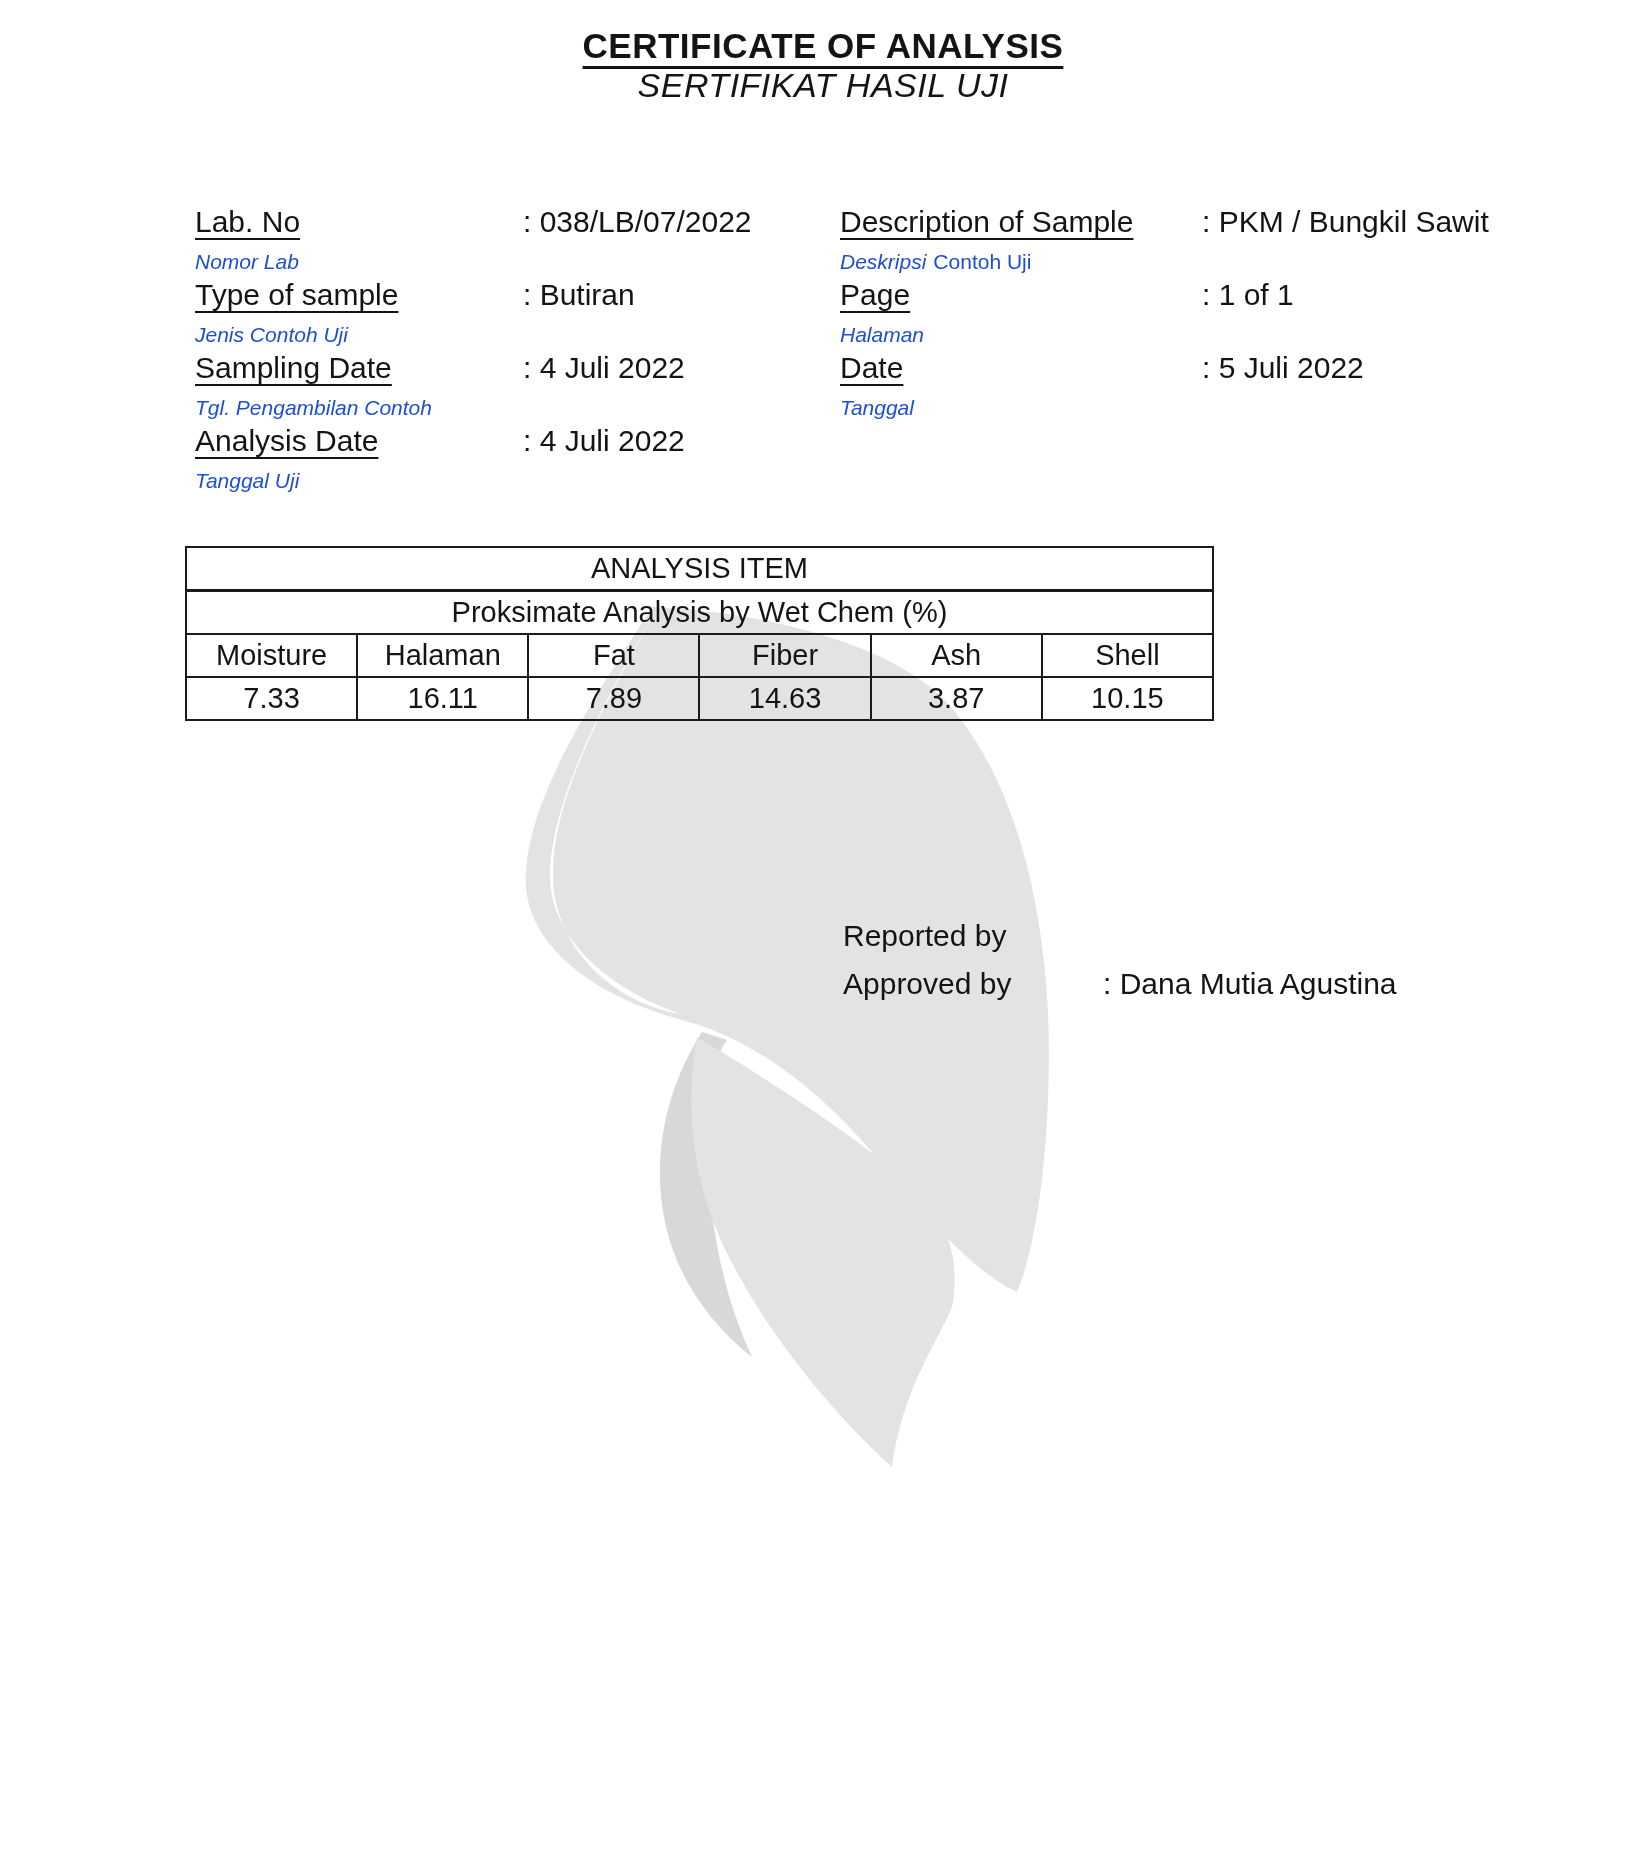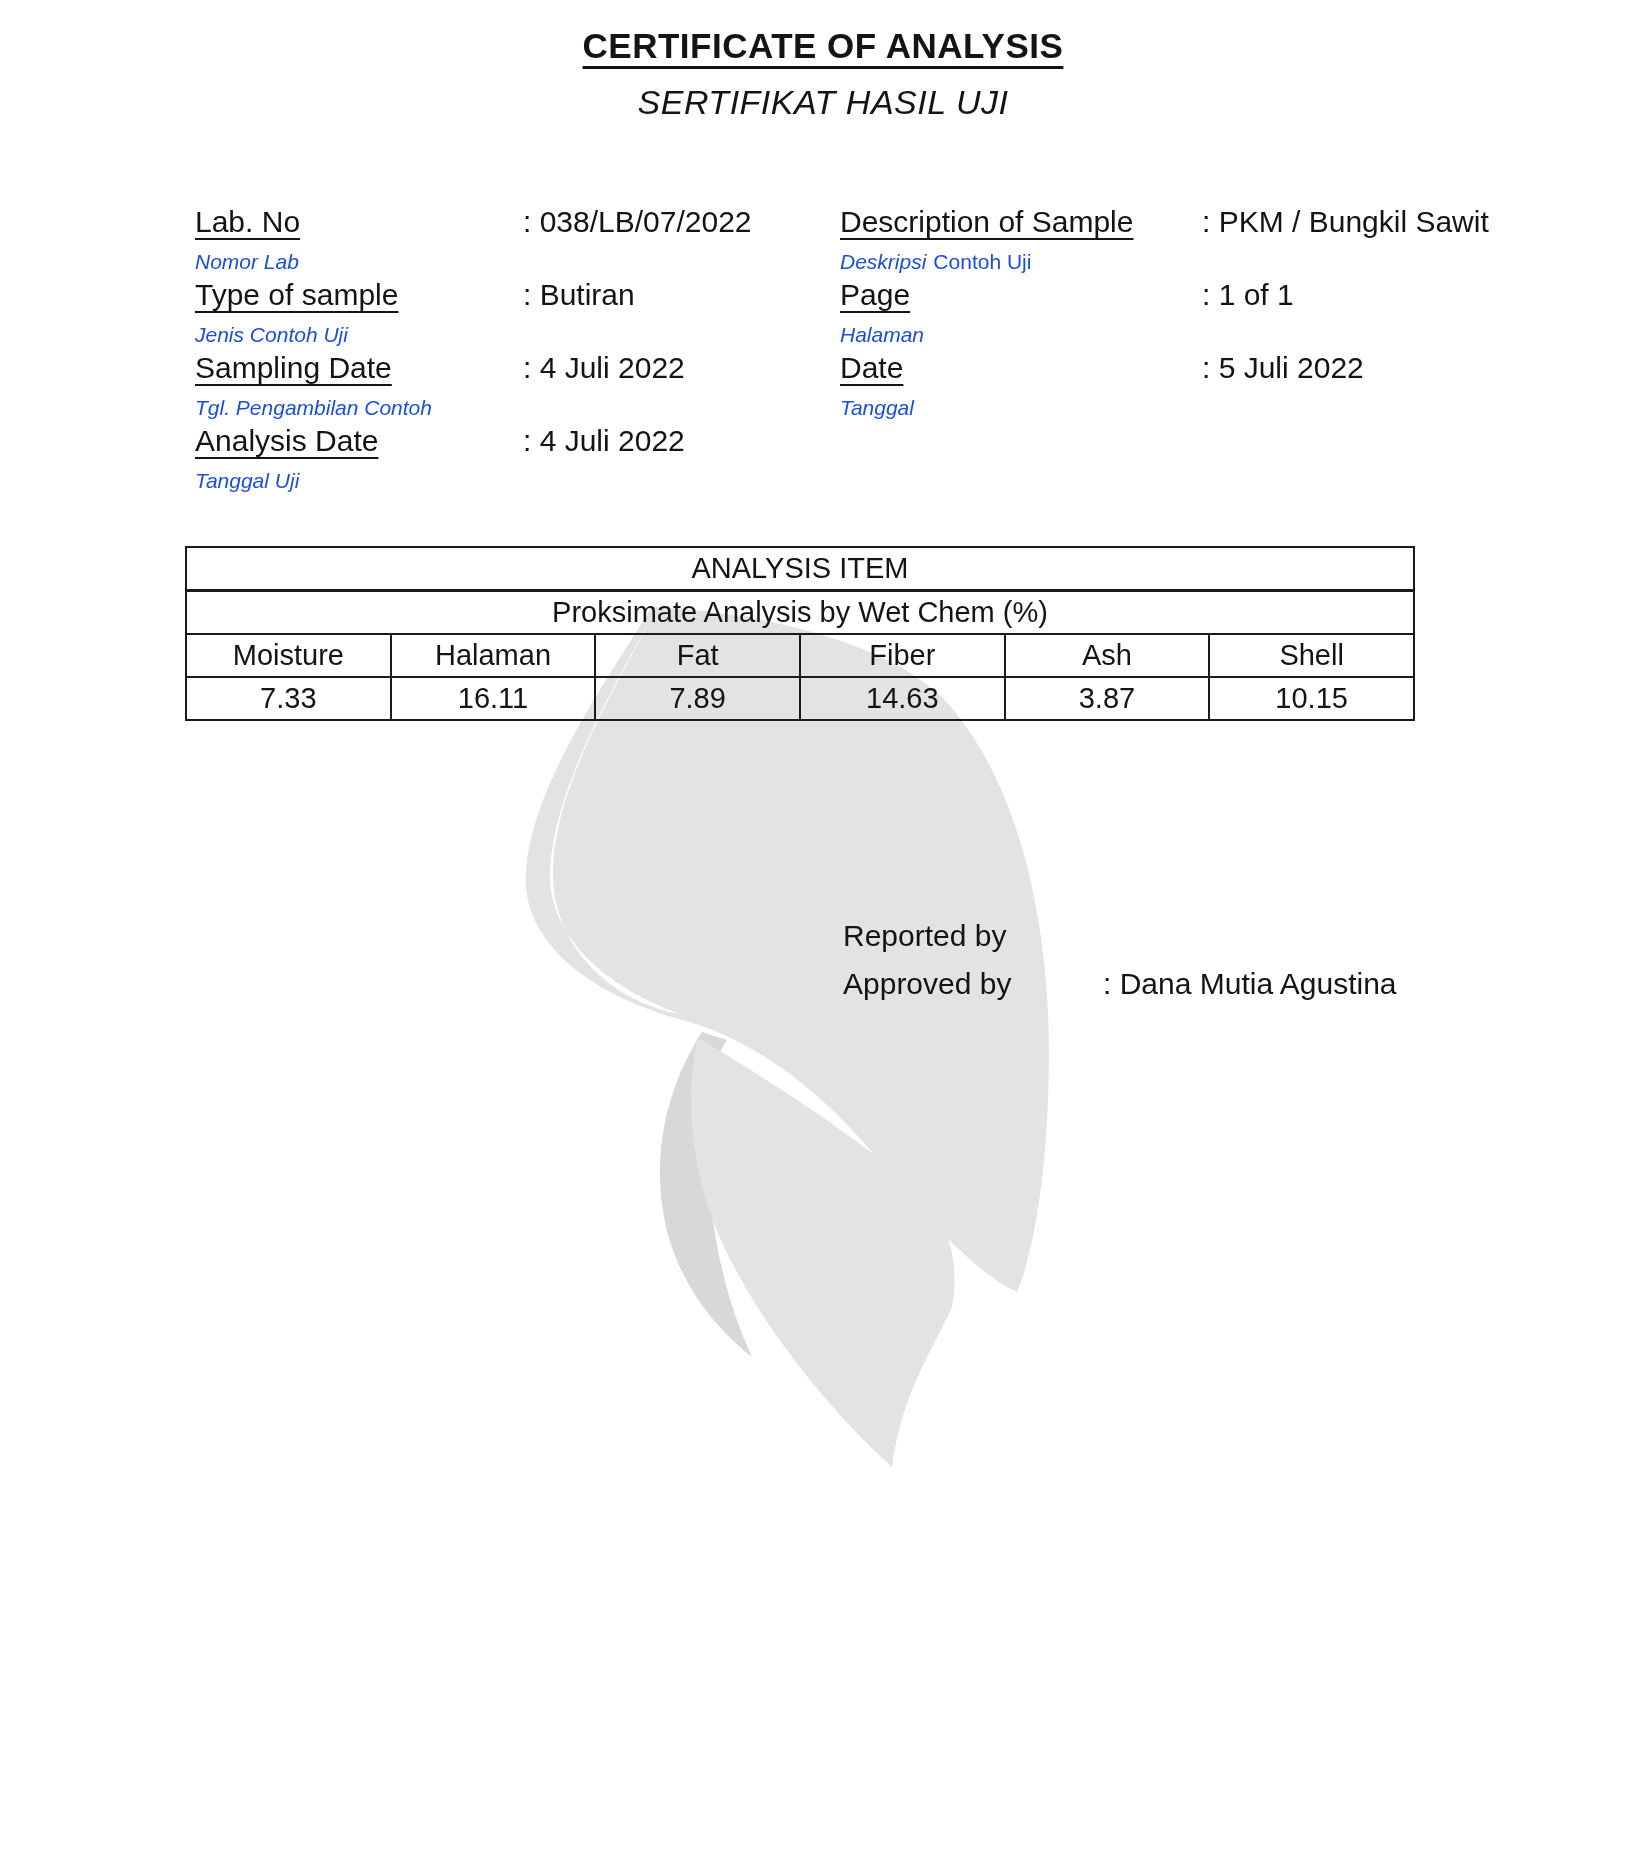--- a/index.html
+++ b/index.html
@@ -24,42 +24,41 @@
   
   .hdr{position:absolute;left:0;top:26px;width:100%;text-align:center;}
   .title{
     display:inline-block;
     font-size:35px;font-weight:bold;letter-spacing:.5px;
     text-decoration:underline;
     text-decoration-thickness:3px;
     text-underline-offset:8px;
   }
   .subtitle{
-    margin-top:17px;
     font-size:34px;font-style:italic;font-weight:500;
     letter-spacing:.5px;
   }
   
   .field,.fvalue{position:absolute;white-space:nowrap;}
   .flabel{
     font-size:30px;line-height:38px;
     text-decoration:underline;
     text-decoration-thickness:2px;
     text-underline-offset:6px;
   }
   .fsub{font-size:21px;line-height:26px;margin-top:8px;color:#1d4ed8;}
   .fsub .it{font-style:italic;}
   .fsub .rm{font-style:normal;}
   .fsub .rm:not(:empty){margin-left:7px;text-align:right;}
   .fvalue{font-size:30px;line-height:38px;}
   
   .atable{
     position:absolute;left:185px;top:546px;
     border-collapse:collapse;table-layout:fixed;
-    width:1230px;
+    width:1029px;
     background:transparent;
   }
   .atable td{
     border:2px solid #1b1b1b;
     height:41px;
     text-align:center;vertical-align:middle;
     font-size:29px;
     padding:0;
     background:transparent;
   }

